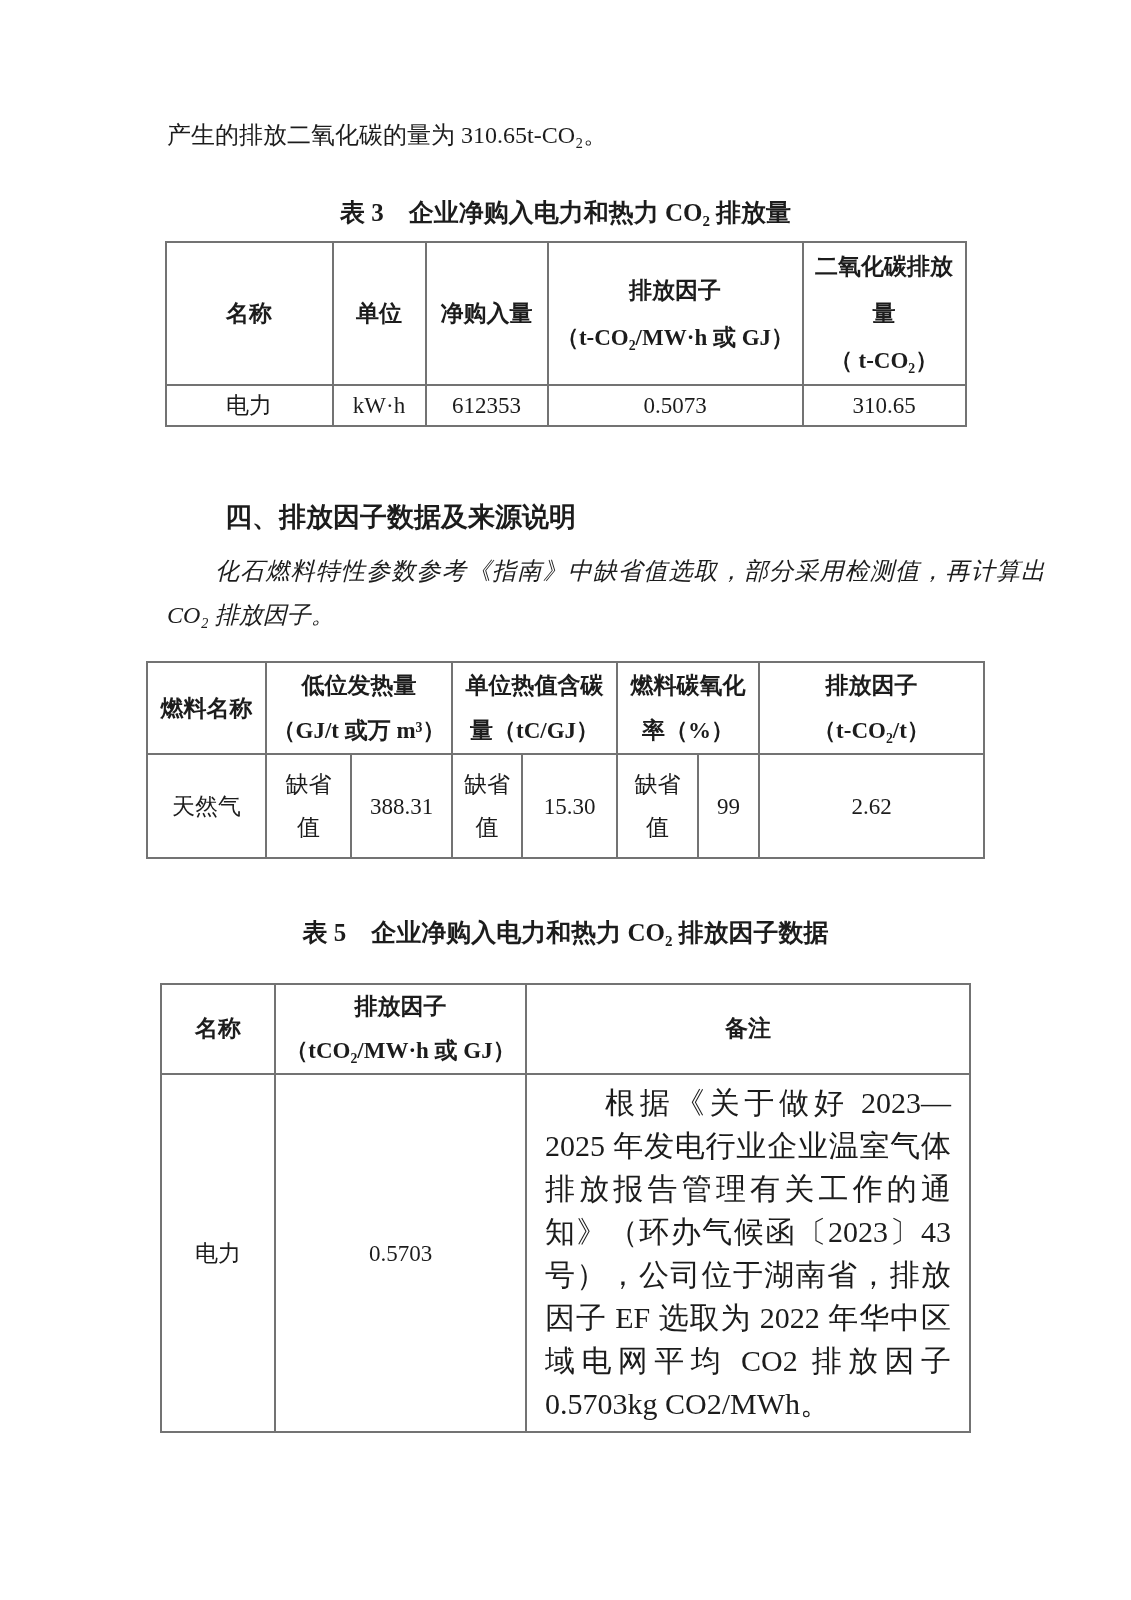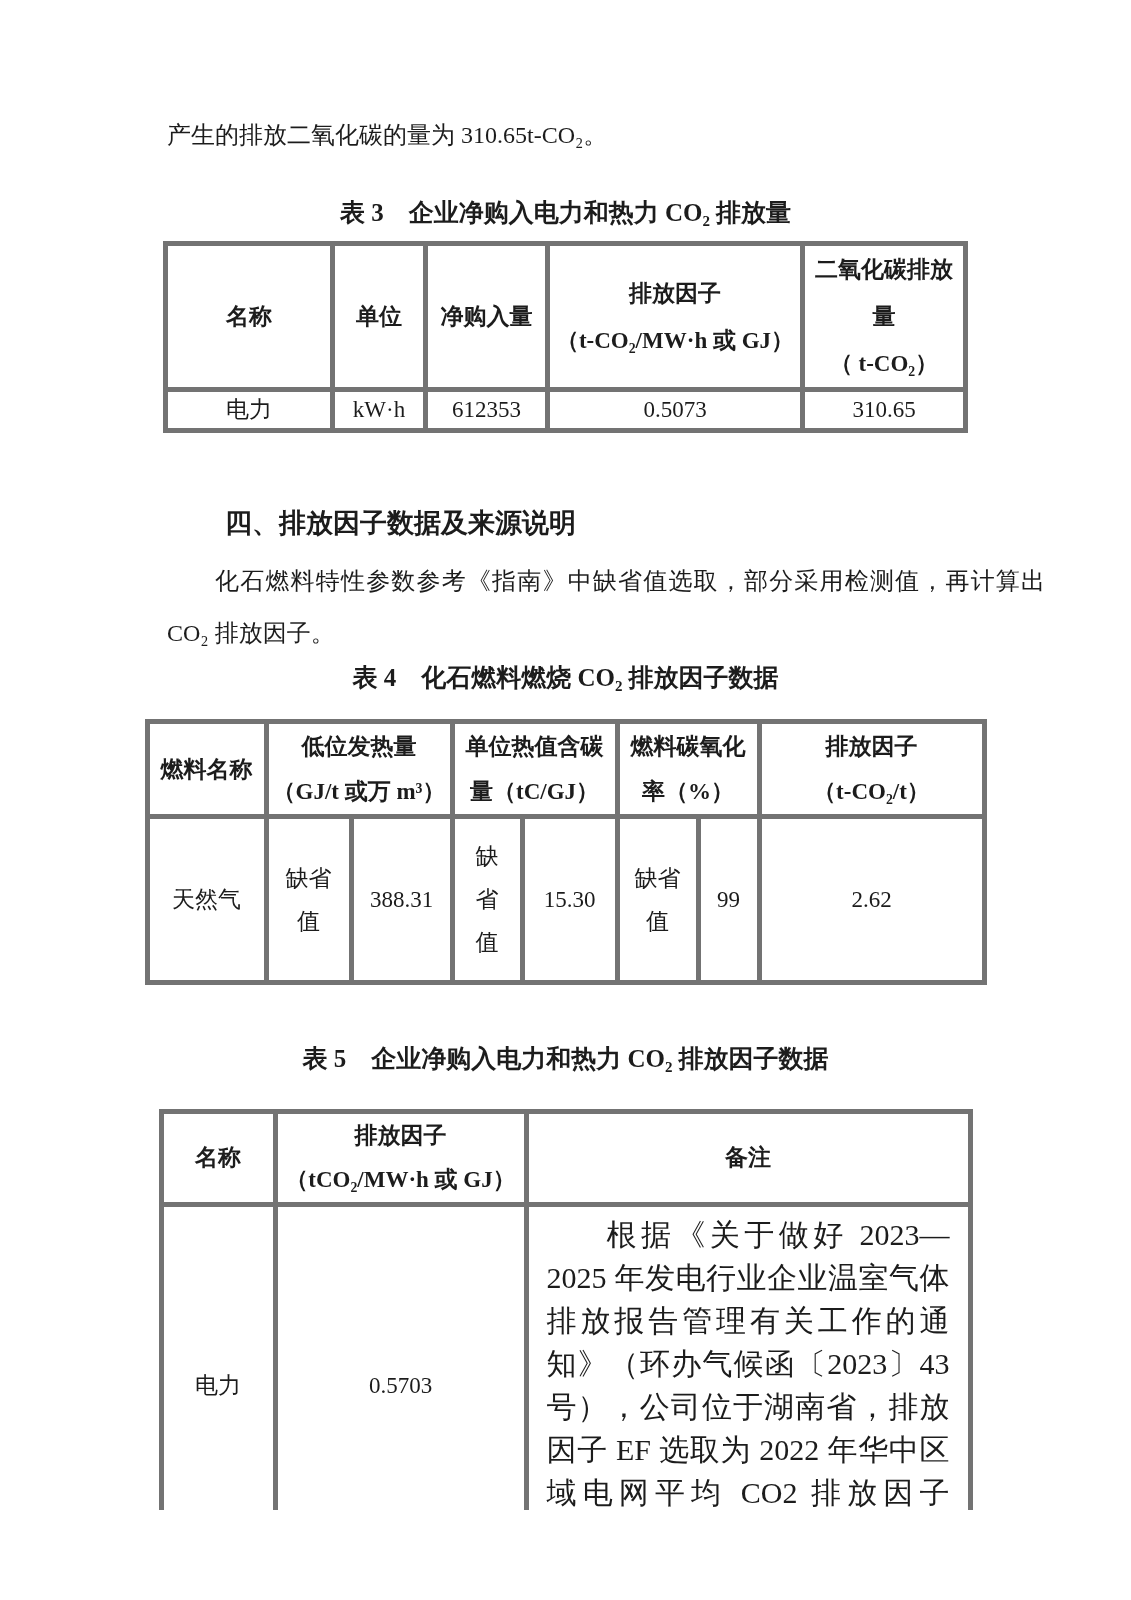--- a/index.html
+++ b/index.html
@@ -28,21 +28,21 @@
   .title-t3{margin-top:46px;}
   .title-t4{margin-top:2px;}
   .title-t5{margin-top:57px;}
   table{
     border-collapse:collapse;
     table-layout:fixed;
     margin:0 auto;
     font-size:23px;
   }
   td{
-    border:5px solid #737373;
+    border:2px solid #737373;
     text-align:center;
     vertical-align:middle;
     padding:0 4px;
     box-sizing:border-box;
     overflow:hidden;
   }
   table{border:2px solid #2b2b2b;}
   .head td{font-weight:bold;}
   .prewrap{white-space:pre-line;}
   
@@ -53,29 +53,30 @@
   .sec-head{
     margin:72px 0 0 0;
     padding-left:225px;
     font-size:27px;
     font-weight:bold;
     line-height:36px;
   }
   .par{
     margin:14px 86px 0 167px;
     font-size:24px;
-    line-height:52px;
+    line-height:44px;
     text-align:justify;
     text-indent:2em;
+    font-style:italic;
   }
   
   .t4{width:837px;margin-top:24px;font-family:Liberation Serif, serif;}
   .t4 .head td{height:88px;line-height:45px;}
   .t4 .data td{height:88px;line-height:43px;}
-  .t4 .data td.narrow{word-break:break-all;padding:16px 10px;text-align:center;}
+  .t4 .data td.narrow{word-break:break-all;padding:8px 10px;text-align:center;}
   
   .t5{width:809px;margin-top:33px;}
   .t5 .head td{height:87px;line-height:44px;}
   .t5 .data td{height:268px;line-height:43px;}
   .t5 .data td.remark{
     text-align:justify;
     text-indent:2em;
     padding:6px 18px;
     font-size:30px;
   }
@@ -121,21 +122,20 @@
         <td>0.5073</td>
         <td>310.65</td>
       </tr>
     </tbody>
   </table>
 
   <h2 class="sec-head">四、排放因子数据及来源说明</h2>
 
   <p class="par">化石燃料特性参数参考《指南》中缺省值选取，部分采用检测值，再计算出 CO₂ 排放因子。</p>
 
-  <div class="tbl-title title-t4">表 4　化石燃料燃烧 CO₂ 排放因子数据</div>
 
   <table class="t4">
     <colgroup>
       <col style="width:119px">
         <col style="width:85px">
         <col style="width:101px">
         <col style="width:70px">
         <col style="width:95px">
         <col style="width:81px">
         <col style="width:61px">

